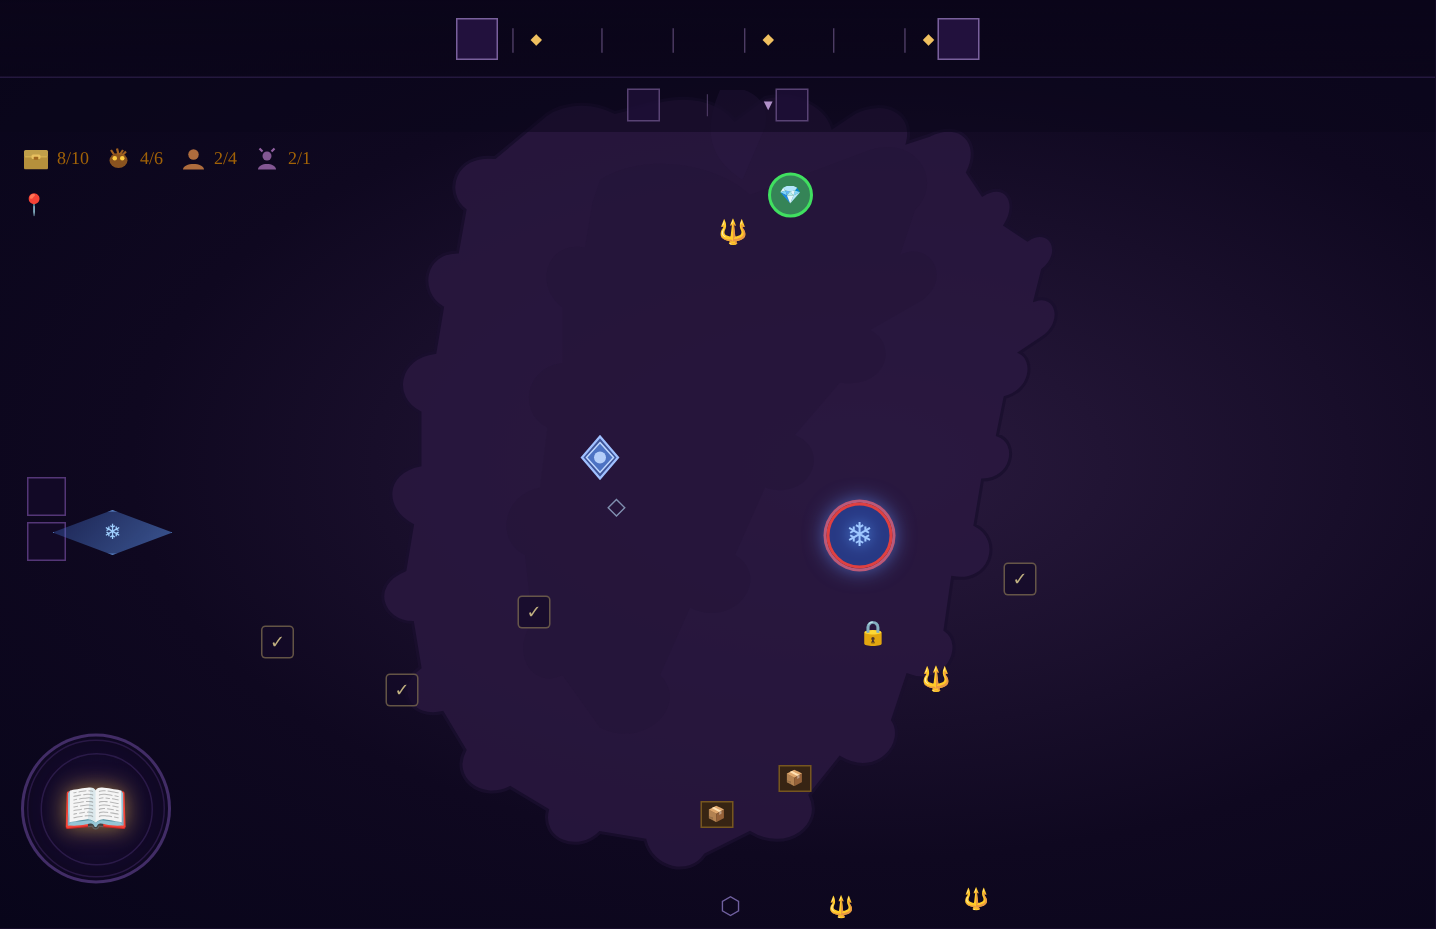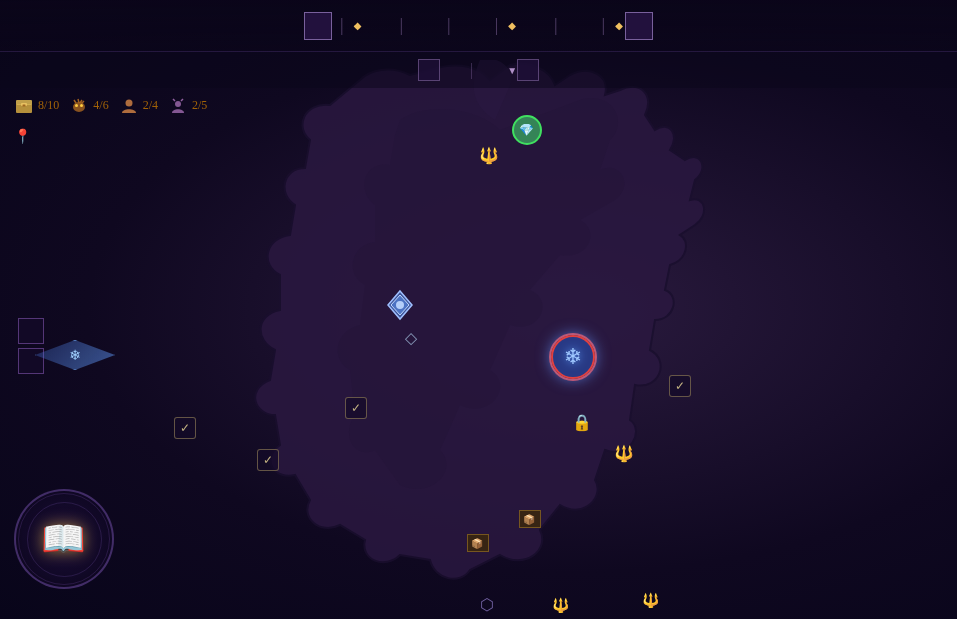--- a/index.html
+++ b/index.html
@@ -476,21 +476,21 @@
     </div>
 
     <div class="stat-item">
       <div class="stat-icon">
         <svg width="18" height="16" viewBox="0 0 18 16">
           <circle cx="9" cy="6" r="3" fill="#9060a0" opacity="0.9"></circle>
           <path d="M 3 15 C 3 10, 15 10, 15 15" fill="#9060a0" opacity="0.9"></path>
           <path d="M 6 3 L 4 1 M 12 3 L 14 1" stroke="#9060a0" stroke-width="1.5"></path>
         </svg>
       </div>
-      <span>2/5</span>
+      <span>2/1</span>
     </div>
   </div>
 
   <div class="location-pin">
     <span class="pin-icon">📍</span>
     <span></span>
   </div>
 </div>
 
 <div id="map-level">

